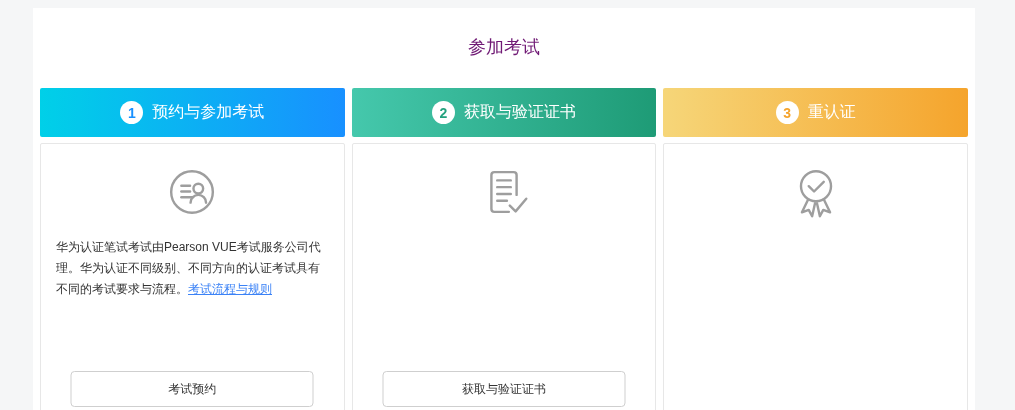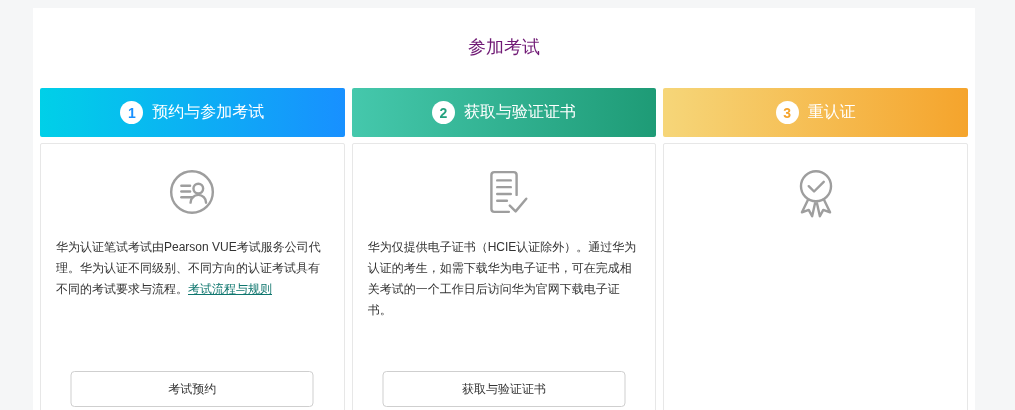--- a/index.html
+++ b/index.html
@@ -39,21 +39,21 @@
   .icon-wrap {
     margin-top:16px; height:64px;
     display:flex; align-items:center; justify-content:center;
   }
   .icon-wrap svg { stroke:#9e9e9e; fill:none; stroke-width:2.5;
     stroke-linecap:round; stroke-linejoin:round; }
   .card-text {
     margin-top:13px; padding:0 15px;
     font-size:12px; line-height:21px; color:#333;
   }
-  .card-link { color:#0f766e; text-decoration:underline; }
+  .card-link { color:#3b82f6; text-decoration:underline; }
   .card-link:empty { display:none; }
   .card-btn {
     position:absolute; top:227px; left:50%; transform:translateX(-50%);
     width:243px; height:36px;
     background:#ffffff; border:1px solid #cfcfcf; border-radius:4px;
     font-size:12px; color:#333; cursor:pointer;
     font-family:inherit;
   }
 </style>
 </head>
@@ -96,23 +96,20 @@
         <div class="icon-wrap">
           <svg width="62" height="62" viewBox="0 0 64 64">
             <path d="M45 35 V14.5 a3 3 0 0 0 -3 -3 H22 a3 3 0 0 0 -3 3 v35 a3 3 0 0 0 3 3 h15"></path>
             <line x1="25" y1="20" x2="39" y2="20"></line>
             <line x1="25" y1="27" x2="39" y2="27"></line>
             <line x1="25" y1="34" x2="39" y2="34"></line>
             <line x1="25" y1="41" x2="35" y2="41"></line>
             <polyline points="38,46 44,52 55,39"></polyline>
           </svg>
         </div>
-        <p class="card-text">
-          <span>华为仅提供电子证书（HCIE认证除外）。通过华为认证的考生，如需下载华为电子证书，可在完成相关考试的一个工作日后访问华为官网下载电子证书。</span>
-        </p>
         <button class="card-btn">获取与验证证书</button>
       </div>
     </div>
 
     <div class="col">
       <div class="step-header" style="background: linear-gradient(90deg, rgb(246, 214, 121), rgb(245, 164, 44));">
         <span class="step-num" style="color: rgb(245, 164, 44);">3</span>
         <span>重认证</span>
       </div>
       <div class="card">

